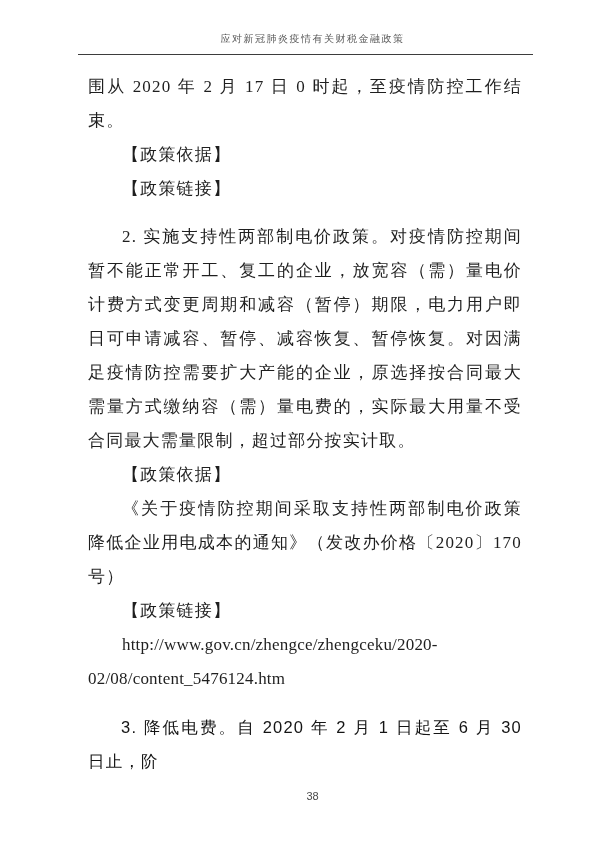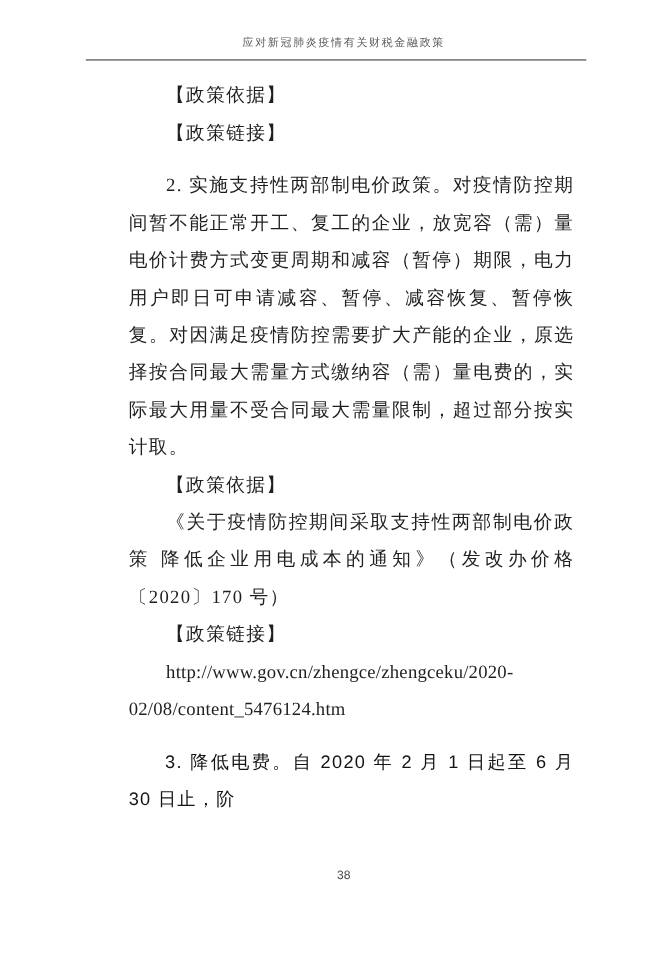--- a/index.html
+++ b/index.html
@@ -25,41 +25,42 @@
   }
   .content {
     position: absolute; top: 70px; left: 88px; width: 434px;
     font-size: 17px; line-height: 34px;
     color: #1f1f1f;
     text-align: justify;
   }
   .content p { margin: 0; padding: 0; }
   .blk { letter-spacing: 1.2px; overflow-wrap: anywhere; }
   .blk.url { letter-spacing: 0.2px; }
-  .blk.indent { text-indent: 2em; margin-left: 29px; }
+  .blk.indent { text-indent: 2em; }
   .blk.alt {
     font-family: "Liberation Sans", "DejaVu Sans", sans-serif;
     color: #141414; font-size: 16.5px;
   }
   .spacer { height: 14px; }
   .footer {
     position: absolute; top: 790px; left: 0; right: 0;
     text-align: center;
     font-family: "Liberation Sans", "DejaVu Sans", sans-serif;
     font-size: 11px; color: #4a4a4a;
   }
 </style>
 </head>
 <body>
 
 <div class="sheet">
   <div class="header-title">应对新冠肺炎疫情有关财税金融政策</div>
   <div class="header-rule"></div>
 
   <div class="content" id="content">
+      <p class="blk body">围从 2020 年 2 月 17 日 0 时起，至疫情防控工作结束。</p>
       <p class="blk label indent">【政策依据】</p>
       <p class="blk label indent">【政策链接】</p>
       <div class="spacer"></div>
       <p class="blk body indent">2. 实施支持性两部制电价政策。对疫情防控期间暂不能正常开工、复工的企业，放宽容（需）量电价计费方式变更周期和减容（暂停）期限，电力用户即日可申请减容、暂停、减容恢复、暂停恢复。对因满足疫情防控需要扩大产能的企业，原选择按合同最大需量方式缴纳容（需）量电费的，实际最大用量不受合同最大需量限制，超过部分按实计取。</p>
       <p class="blk label indent">【政策依据】</p>
       <p class="blk body indent">《关于疫情防控期间采取支持性两部制电价政策 降低企业用电成本的通知》（发改办价格〔2020〕170 号）</p>
       <p class="blk label indent">【政策链接】</p>
       <p class="blk url indent">http://www.gov.cn/zhengce/zhengceku/2020-02/08/content_5476124.htm</p>
       <div class="spacer"></div>
       <p class="blk body indent alt">3. 降低电费。自 2020 年 2 月 1 日起至 6 月 30 日止，阶</p>

